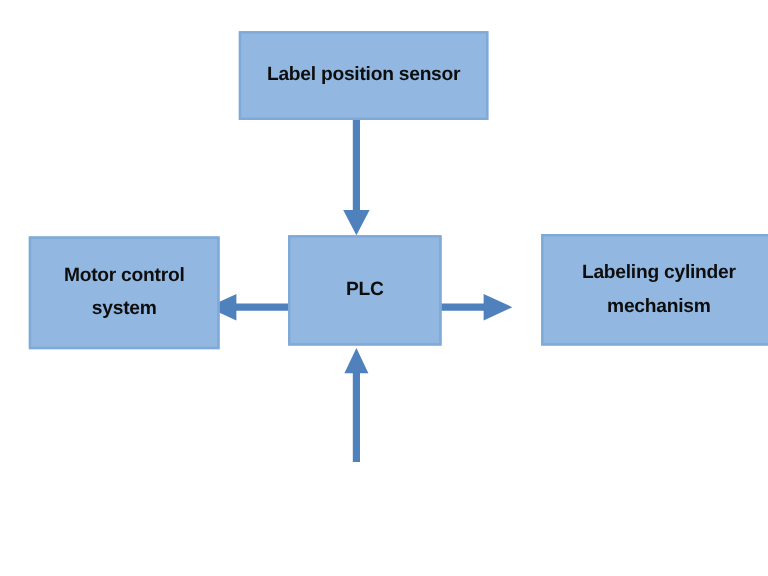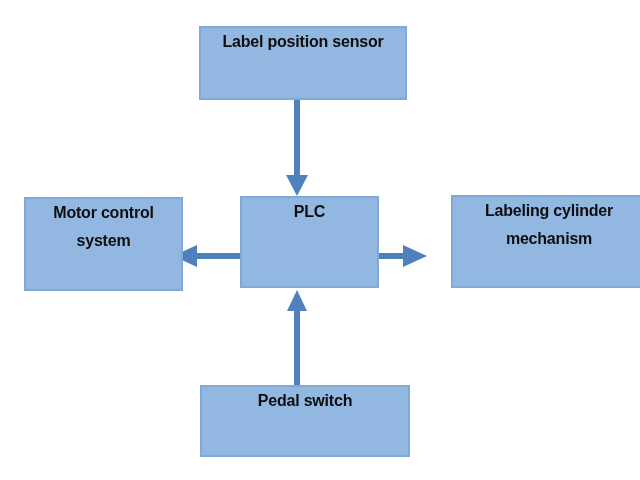--- a/index.html
+++ b/index.html
@@ -23,27 +23,28 @@
   }
   .node{
     position:absolute;
     background:var(--node-fill);
     border:2px solid var(--node-border);
     color:var(--text);
     font-weight:bold;
     font-size:16px;
     letter-spacing:-0.2px;
     display:flex;
+    align-items:center;
     justify-content:center;
     text-align:center;
     line-height:1.75;
   }
   .node-top   {left:199px; top:26px;  width:208px; height:74px;}
   .node-left  {left:24px;  top:197px; width:159px; height:94px; padding:0 14px;}
-  .node-center{left:240px; top:196px; width:139px; height:92px;}
+  .node-center{left:240px; top:196px; width:128px; height:92px;}
   .node-right {left:427px; top:195px; width:196px; height:93px; padding:0 18px;margin-left:24px;}
   .node-bottom{left:200px; top:385px; width:210px; height:72px;}
   svg.arrows{
     position:absolute;
     left:0;top:0;
     width:640px;height:480px;
     pointer-events:none;
   }
   .arrow-line{stroke:var(--arrow);stroke-width:6;}
   .arrow-head{fill:var(--arrow);stroke:none;}
@@ -85,17 +86,14 @@
   </div>
 
   <div class="node node-center">
     <span>PLC</span>
   </div>
 
   <div class="node node-right">
     <span>Labeling cylinder mechanism</span>
   </div>
 
-  <div class="node node-bottom">
-    <span>Pedal switch</span>
-  </div>
 
 </div>
 
 </body></html>

